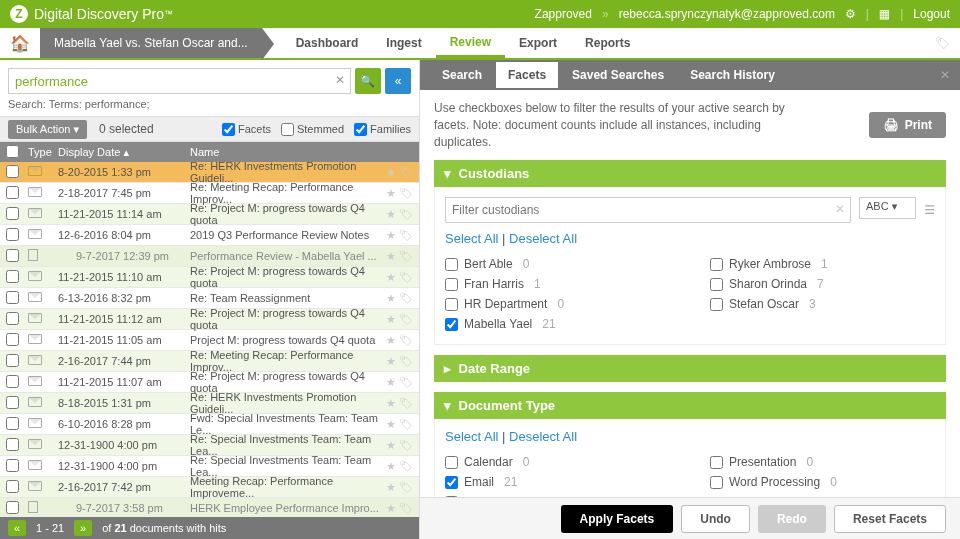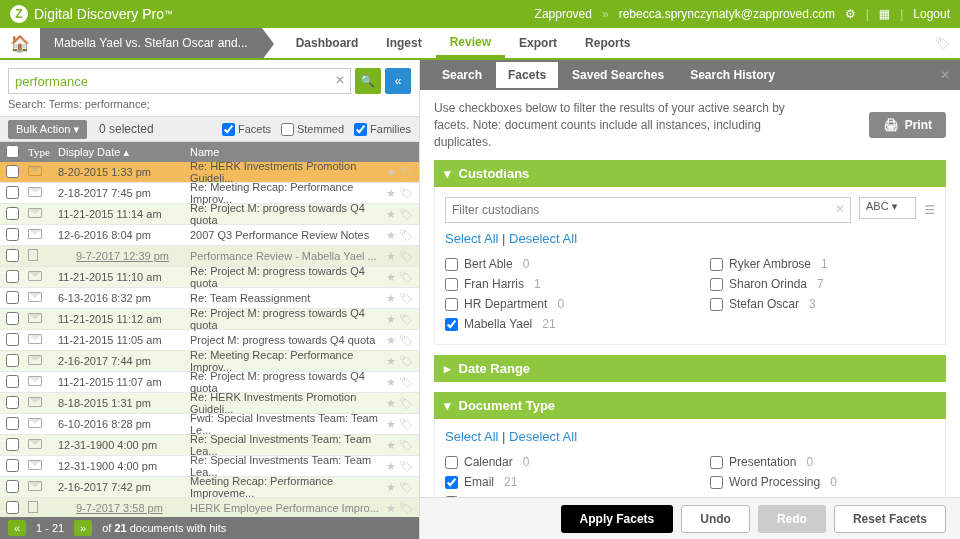--- a/index.html
+++ b/index.html
@@ -33,31 +33,31 @@
 .btn-blue { background: #2a8dd4; }
 .search-terms { padding: 0 8px 6px 8px; font-size: 11px; color: #666; }
 
 .bulk-row { background: #eee; height: 26px; display: flex; align-items: center; padding: 0 8px; gap: 12px; border-top: 1px solid #ddd; border-bottom: 1px solid #ddd; }
 .bulk-dd { background: #888; color: #fff; padding: 3px 8px; border-radius: 2px; cursor: pointer; font-size: 11px; }
 .bulk-right { margin-left: auto; display: flex; gap: 10px; font-size: 11px; }
 .chk-label { display: flex; align-items: center; gap: 3px; cursor: pointer; }
 
 .grid-head { background: #888; color: #fff; height: 20px; display: flex; align-items: center; font-size: 11px; padding: 0 6px; }
 .col-chk { width: 22px; }
-.col-type { width: 30px; font-family: Liberation Serif, serif; }
+.col-type { width: 30px; }
 .col-date { width: 132px; }
 .col-name { flex: 1; }
 .col-icons { width: 30px; text-align: right; color: #bbb; }
 
 .grid { flex: 1; overflow-y: auto; }
 .row { display: flex; align-items: center; height: 21px; font-size: 11px; padding: 0 6px; border-bottom: 1px solid #e8e8e8; }
 .row.even { background: #f0f7e4; }
 .row.sel { background: #f3bb5b; }
 .row.child { background: #eaf2dc; color: #888; }
-.row .col-date.child-pad { padding-left: 18px; text-decoration: underline; }
+.row .col-date.child-pad { padding-left: 18px; }
 .env-icon { width: 14px; height: 10px; border: 1px solid #aaa; border-radius: 1px; display: inline-block; position: relative; }
 .env-icon::before { content: ''; position: absolute; left: 0; right: 0; top: 0; height: 4px; border-bottom: 1px solid #aaa; clip-path: polygon(0 0, 100% 0, 50% 100%); background: #aaa; opacity: 0.3;}
 .env-icon.open { border-color: #c99a3a; }
 .doc-ico { width: 10px; height: 12px; border: 1px solid #aaa; display: inline-block; }
 .star { color: #ccc; font-size: 11px; }
 .tag { color: #ccc; font-size: 11px; }
 
 .pager { background: #777; color: #fff; height: 22px; display: flex; align-items: center; padding: 0 8px; font-size: 11px; gap: 10px; }
 .pager-btn { background: #7ab51d; width: 18px; height: 16px; display: inline-flex; align-items: center; justify-content: center; border-radius: 2px; cursor: pointer; }
 
@@ -179,21 +179,21 @@
           <div class="col-chk"><input type="checkbox" style=""></div>
           <div class="col-type"><span class="env-icon"></span></div>
           <div class="col-date">11-21-2015 11:14 am</div>
           <div class="col-name">Re: Project M: progress towards Q4 quota</div>
           <div class="col-icons"><span class="star">★</span> <span class="tag">🏷</span></div>
         </div>
         <div class="row">
           <div class="col-chk"><input type="checkbox" style=""></div>
           <div class="col-type"><span class="env-icon"></span></div>
           <div class="col-date">12-6-2016 8:04 pm</div>
-          <div class="col-name">2007 Q3 Performance Review Notes</div>
+          <div class="col-name">2019 Q3 Performance Review Notes</div>
           <div class="col-icons"><span class="star">★</span> <span class="tag">🏷</span></div>
         </div>
         <div class="row child">
           <div class="col-chk"><input type="checkbox" style=""></div>
           <div class="col-type"><span class="doc-ico"></span></div>
           <div class="col-date child-pad">9-7-2017 12:39 pm</div>
           <div class="col-name">Performance Review - Mabella Yael ...</div>
           <div class="col-icons"><span class="star">★</span> <span class="tag">🏷</span></div>
         </div>
         <div class="row even">

